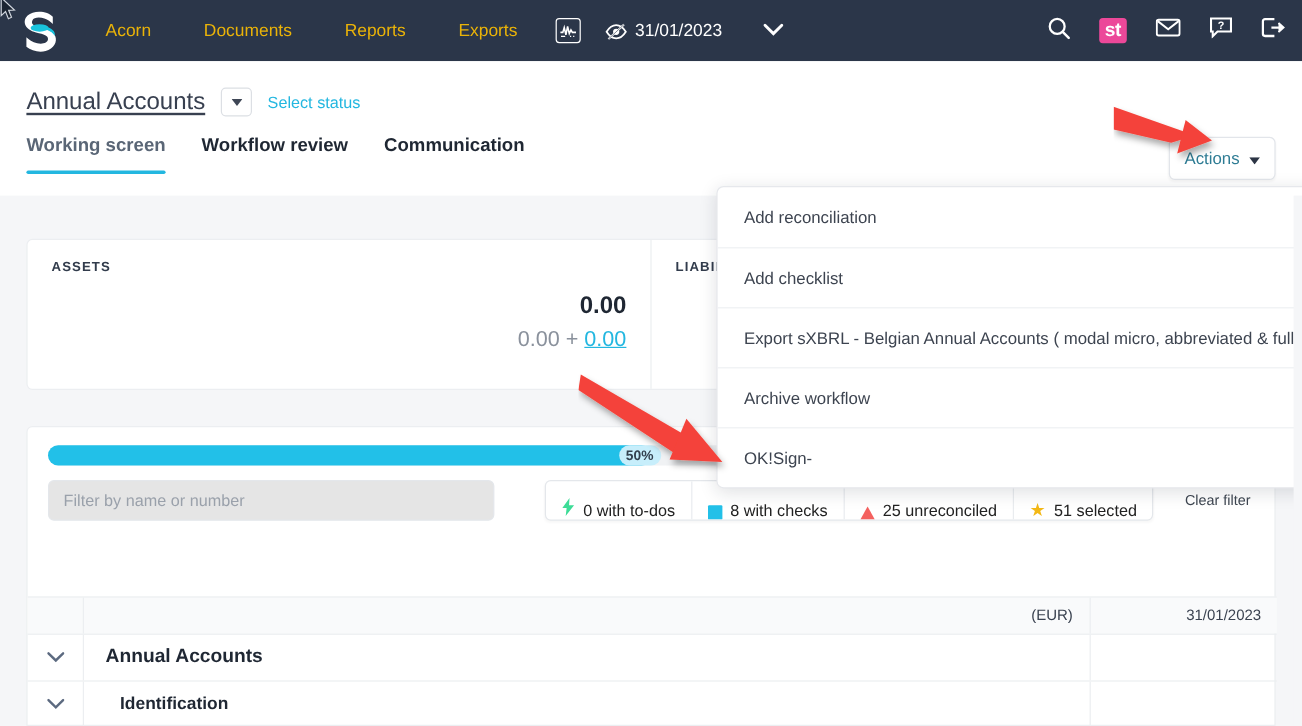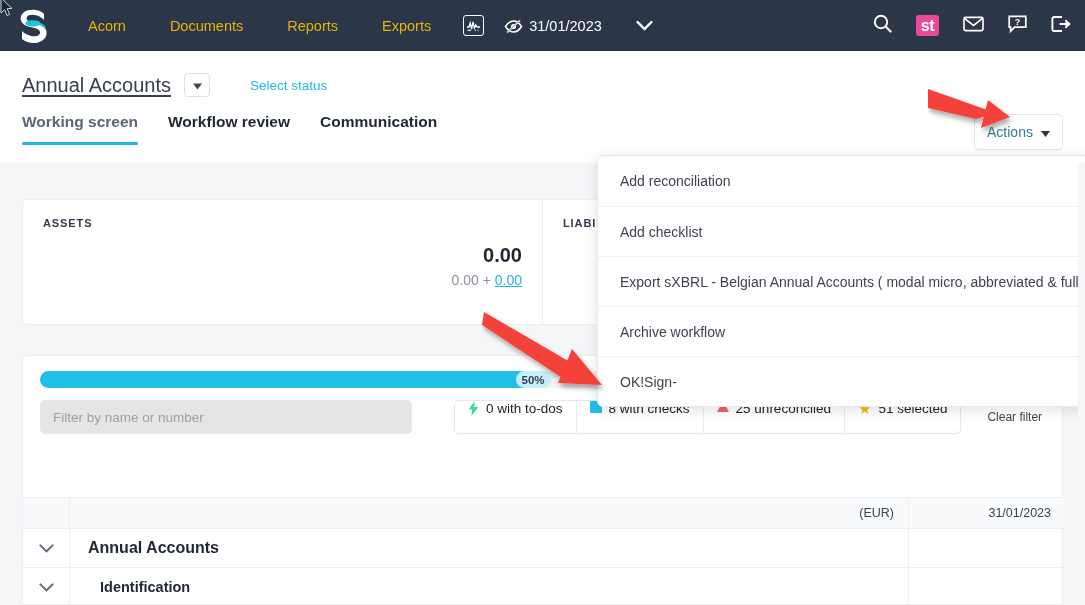--- a/index.html
+++ b/index.html
@@ -53,21 +53,21 @@
   .title-row { position: absolute; left: 22px; top: 22px; display: flex; align-items: center; gap: 13px; }
   .page-title {
     font-size: 20px; color: #384050; text-decoration: underline;
     text-underline-offset: 3px; cursor: pointer;
   }
   .title-caret-btn {
     width: 26px; height: 24px; border: 1px solid #dcdfe4; border-radius: 4px;
     background: #fff; display: flex; align-items: center; justify-content: center;
     cursor: pointer;
   }
-  .select-status { color: #23b7e0; font-size: 13.5px; cursor: pointer; margin-left: 27px; }
+  .select-status { color: #23b7e0; font-size: 13.5px; cursor: pointer; }
   .tabs { position: absolute; left: 22px; top: 62px; display: flex; align-items: flex-start; }
   .tab {
     font-size: 15.5px; font-weight: bold; padding: 0 0 14px 0; margin-right: 30px;
     color: #1f2733; cursor: pointer; white-space: nowrap; position: relative;
   }
   .tab.active { color: #5a6676; }
   .tab.active::after {
     content: ""; position: absolute; left: 0; right: 0; bottom: 0; height: 3px;
     background: #23b7e0; border-radius: 2px;
   }
@@ -87,21 +87,21 @@
   }
   .card { flex: 1; position: relative; padding: 17px 20px; }
   .card + .card { border-left: 1px solid #eceef1; }
   .card-label {
     font-size: 11px; font-weight: bold; color: #323c4c;
     letter-spacing: 0.9px;
   }
   .card-value {
     position: absolute; right: 20px; top: 44px; font-size: 20px; font-weight: bold; color: #1f2733;
   }
-  .card-sub { position: absolute; right: 20px; top: 72px; font-size: 14px; color: #8a919c; white-space: nowrap; }
+  .card-sub { position: absolute; right: 20px; top: 72px; font-size: 18px; color: #8a919c; white-space: nowrap; }
   .card-sub a { color: #23b7e0; text-decoration: underline; cursor: pointer; }
 
   
   .panel {
     position: absolute; left: 22px; top: 355px; width: 1041px; height: 250px;
     background: #ffffff; border: 1px solid #eceef1; border-radius: 5px 5px 0 0;
   }
   .progress-row { padding: 15px 17px 0 17px; }
   .progress-track {
     position: relative; height: 17px; background: #f0f2f4; border-radius: 9px; font-weight: bold;
@@ -123,21 +123,21 @@
     padding: 0 12px; font-size: 13.5px; color: #333; outline: none;
     font-family: "Liberation Sans", sans-serif; background: #e5e5e5;
   }
   .filter-input::placeholder { color: #9aa1ab; }
   .chip-group {
     margin-left: 42px; display: flex; align-items: stretch;
     border: 1px solid #e4e7eb; border-radius: 5px; height: 34px; background: #fff;
     box-shadow: 0 1px 2px rgba(0,0,0,0.03); overflow: hidden;
   }
   .chip {
-    display: flex; align-items: flex-start; gap: 7px; padding: 0 13px;
+    display: flex; align-items: flex-end; gap: 7px; padding: 0 13px;
     font-size: 13.5px; color: #222; cursor: pointer; white-space: nowrap;
   }
   .chip + .chip { border-left: 1px solid #e9ecef; }
   .clear-filter {
     margin-left: 26px; font-size: 12px; color: #3e4651; cursor: pointer; white-space: nowrap;
   }
   .sq-check { width: 12px; height: 12px; background: #22c0e8; border-radius: 1px; }
   .tri { width: 0; height: 0; border-left: 6.5px solid transparent; border-right: 6.5px solid transparent; border-bottom: 11px solid #f4615f; }
 
   

